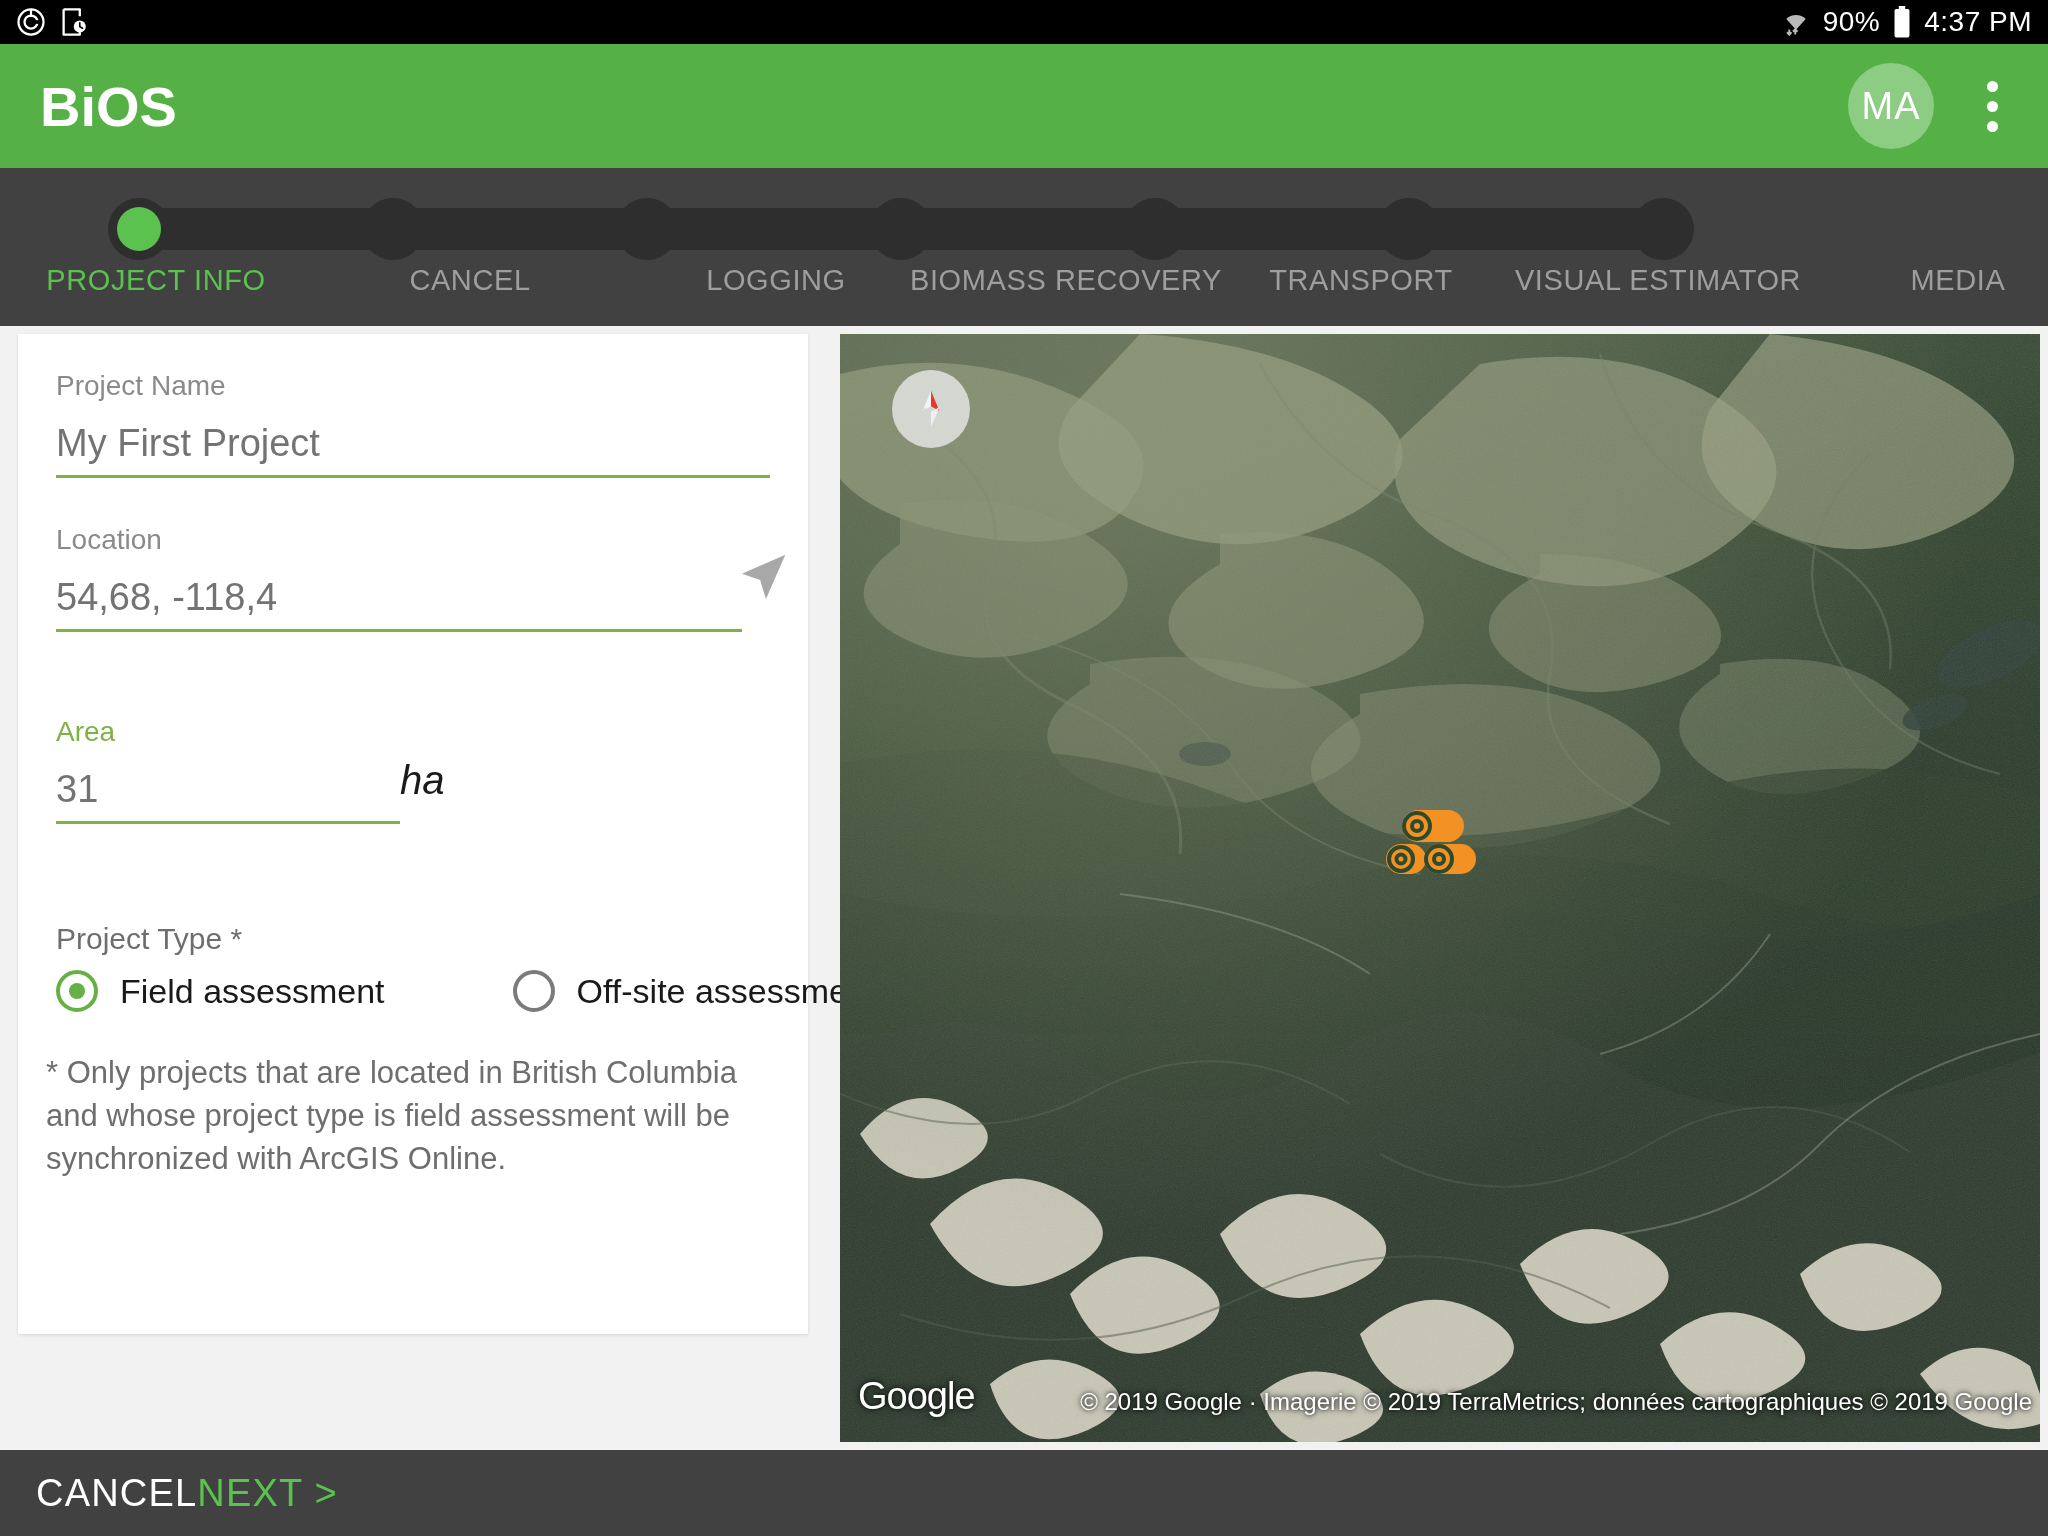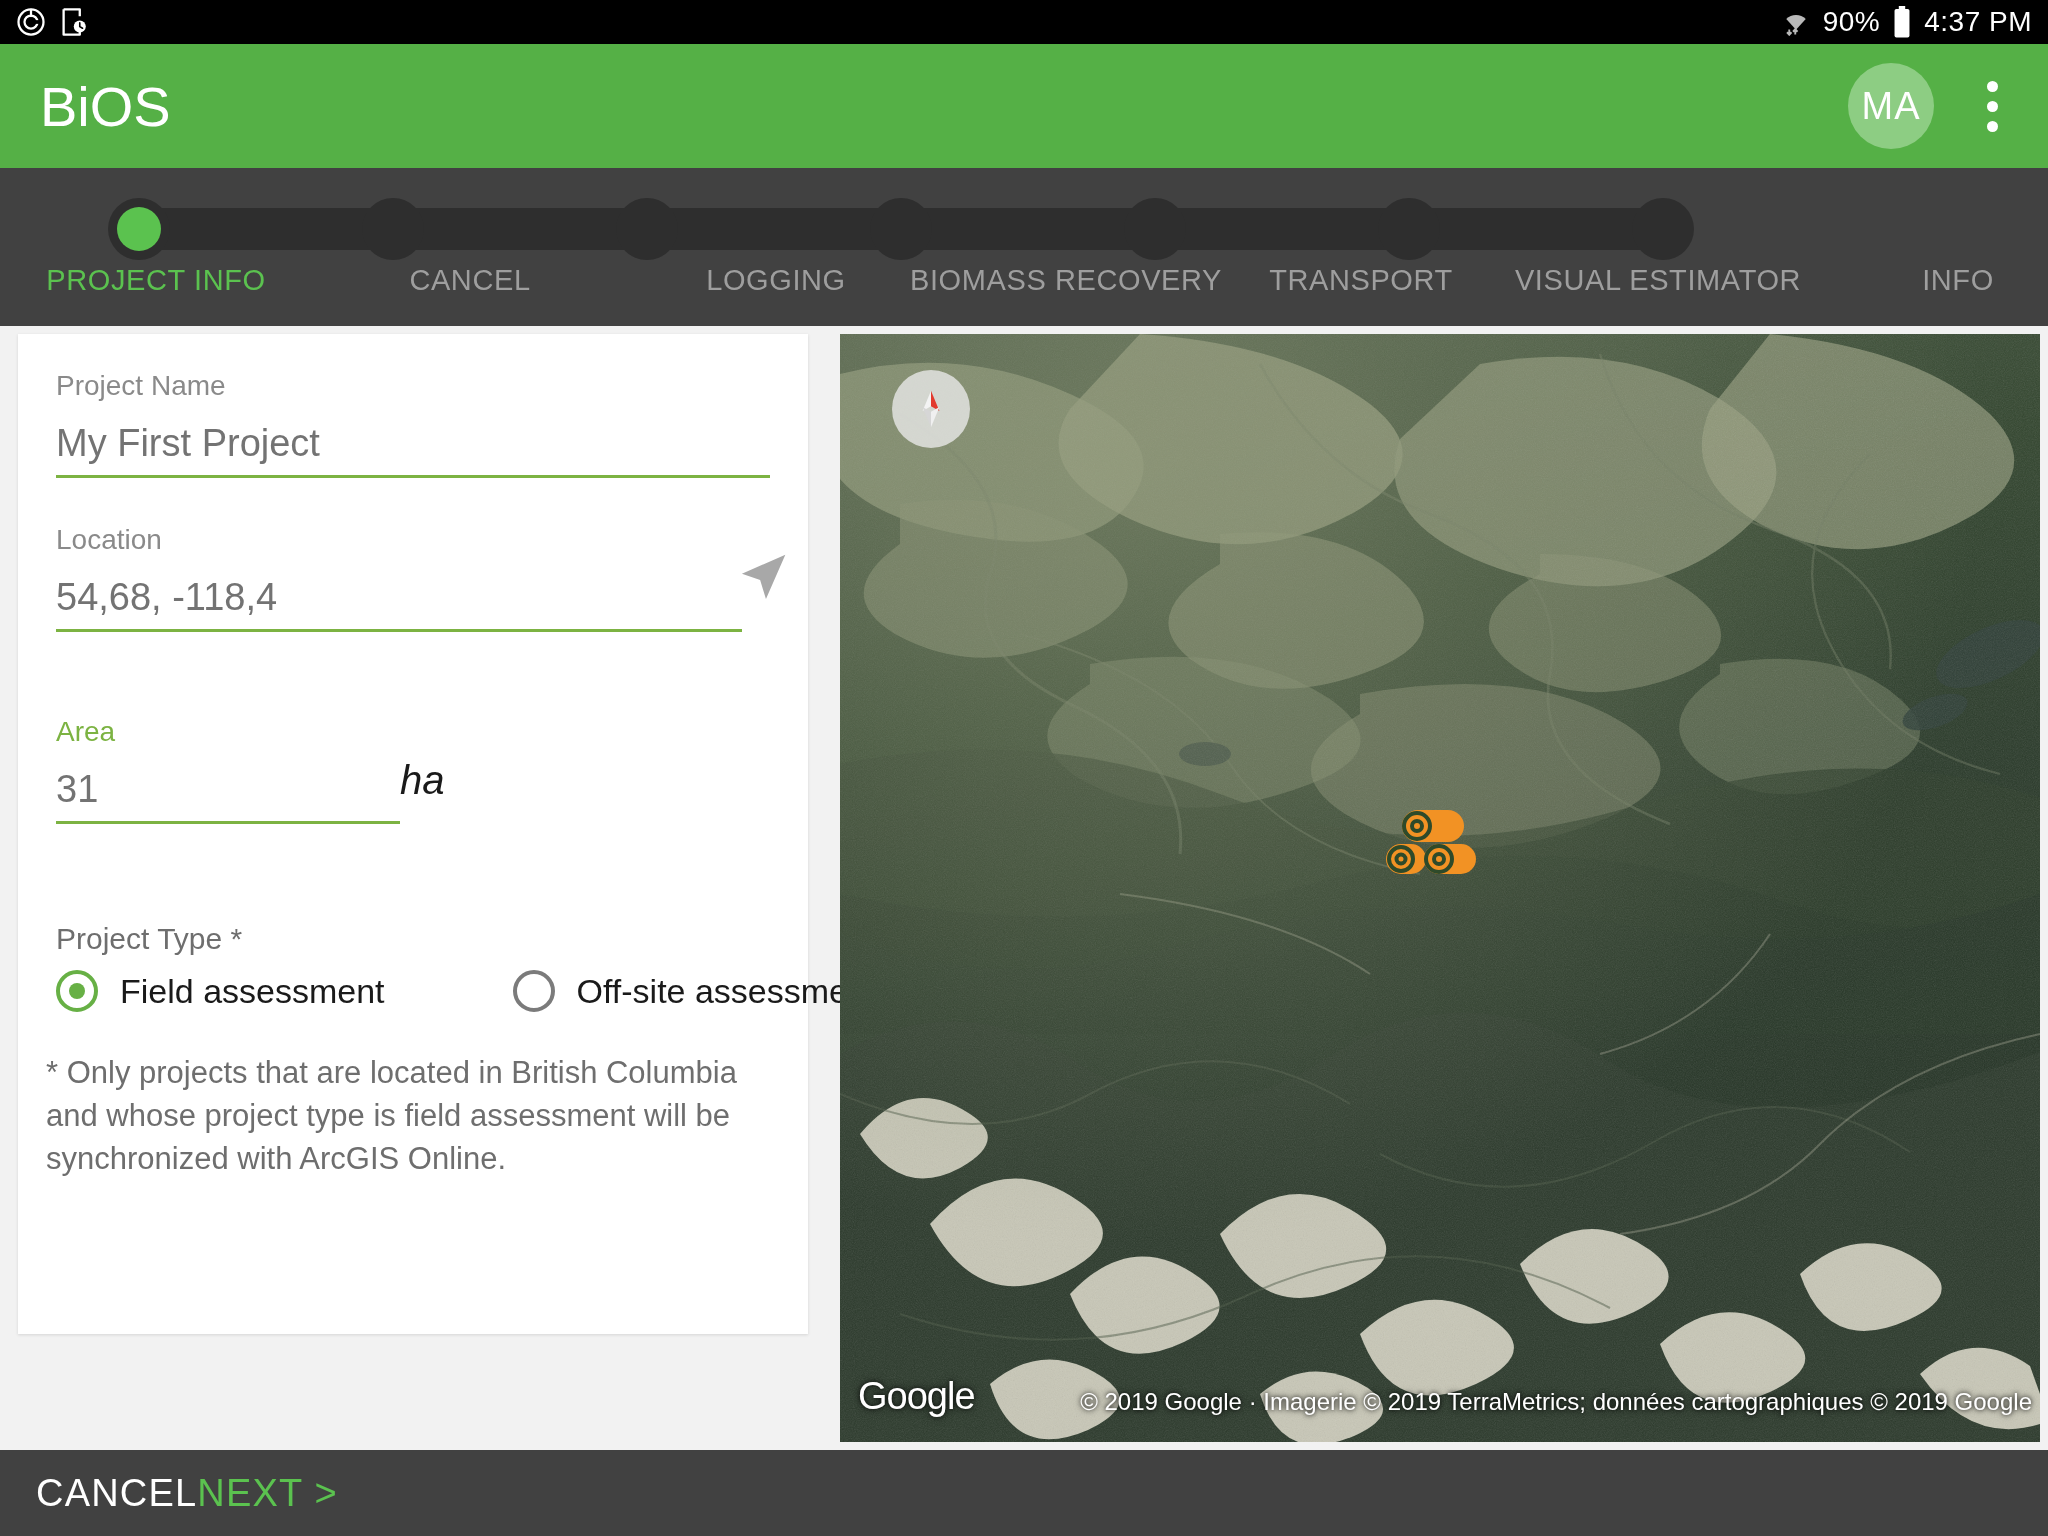--- a/index.html
+++ b/index.html
@@ -22,21 +22,21 @@
   .sb-icon{ display:block; }
 
   
   #app-bar{
     position:absolute; top:44px; left:0; width:2048px; height:124px;
     background:#55b046;
     display:flex; align-items:center; justify-content:space-between;
     padding:0 28px 0 40px;
   }
   #app-title{
-    color:#fff; font-size:56px; font-weight:400; letter-spacing:0px;
+    color:#fff; font-size:56px; font-weight:700; letter-spacing:0px;
   }
   .appbar-right{ display:flex; align-items:center; gap:30px; }
   #avatar{
     width:86px; height:86px; border-radius:50%;
     background:#8dcd83; color:#fff;
     display:flex; align-items:center; justify-content:center;
     font-size:38px; letter-spacing:1px;
   }
   #overflow-menu{
     width:56px; height:86px;
@@ -209,21 +209,21 @@
       <div class="step-node" style="left: 1514px;"></div>
     </div>
   <div id="stepper-nodes"></div>
   <div id="stepper-labels">
       <div class="step-label active" style="left: 156px;">PROJECT INFO</div>
       <div class="step-label" style="left: 470px;">CANCEL</div>
       <div class="step-label" style="left: 776px;">LOGGING</div>
       <div class="step-label" style="left: 1066px;">BIOMASS RECOVERY</div>
       <div class="step-label" style="left: 1361px;">TRANSPORT</div>
       <div class="step-label" style="left: 1658px;">VISUAL ESTIMATOR</div>
-      <div class="step-label" style="left: 1958px;">INFO</div>
+      <div class="step-label" style="left: 1958px;">MEDIA</div>
     </div>
 </div>
 
 <div id="content">
 
   <div id="form-card">
 
     <div class="field" style="top:36px; width:714px;">
       <div class="field-label">Project Name</div>
       <div class="field-value">My First Project</div>

